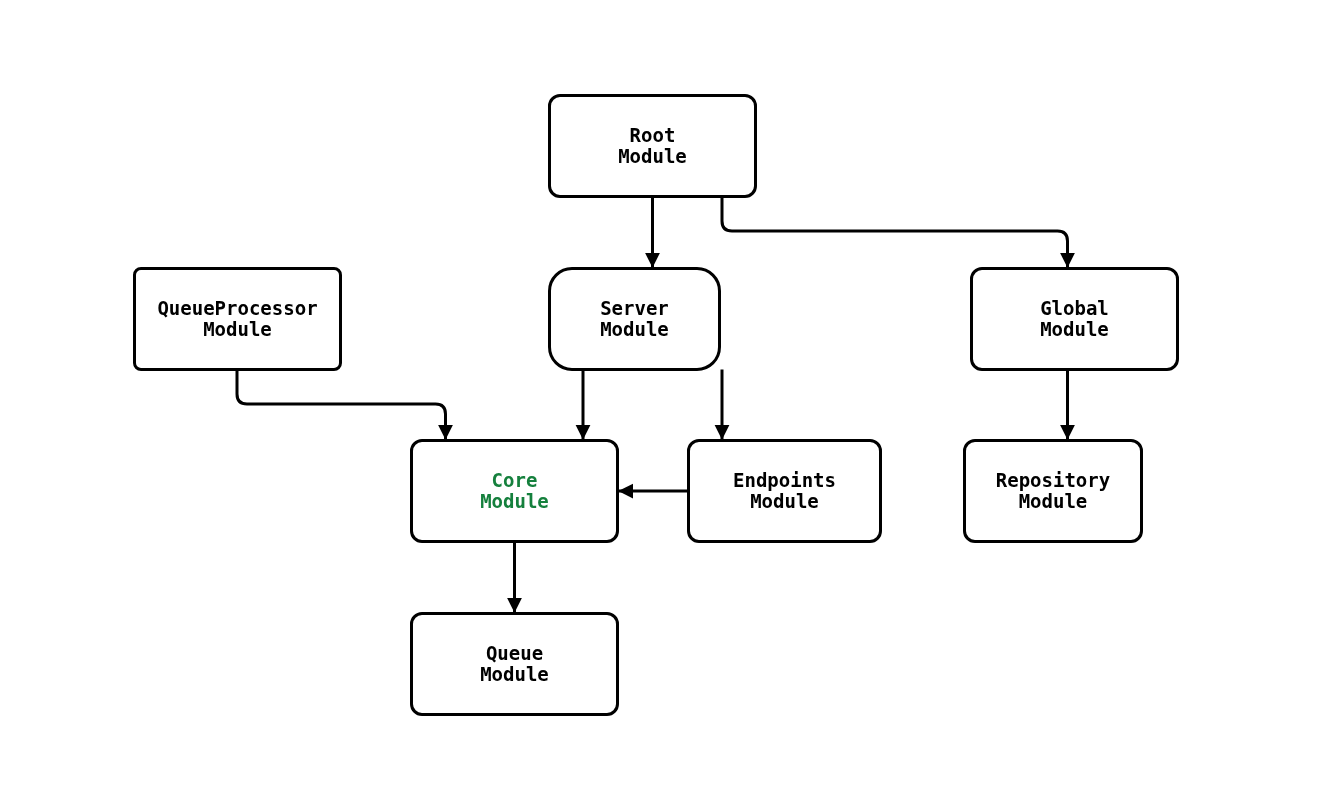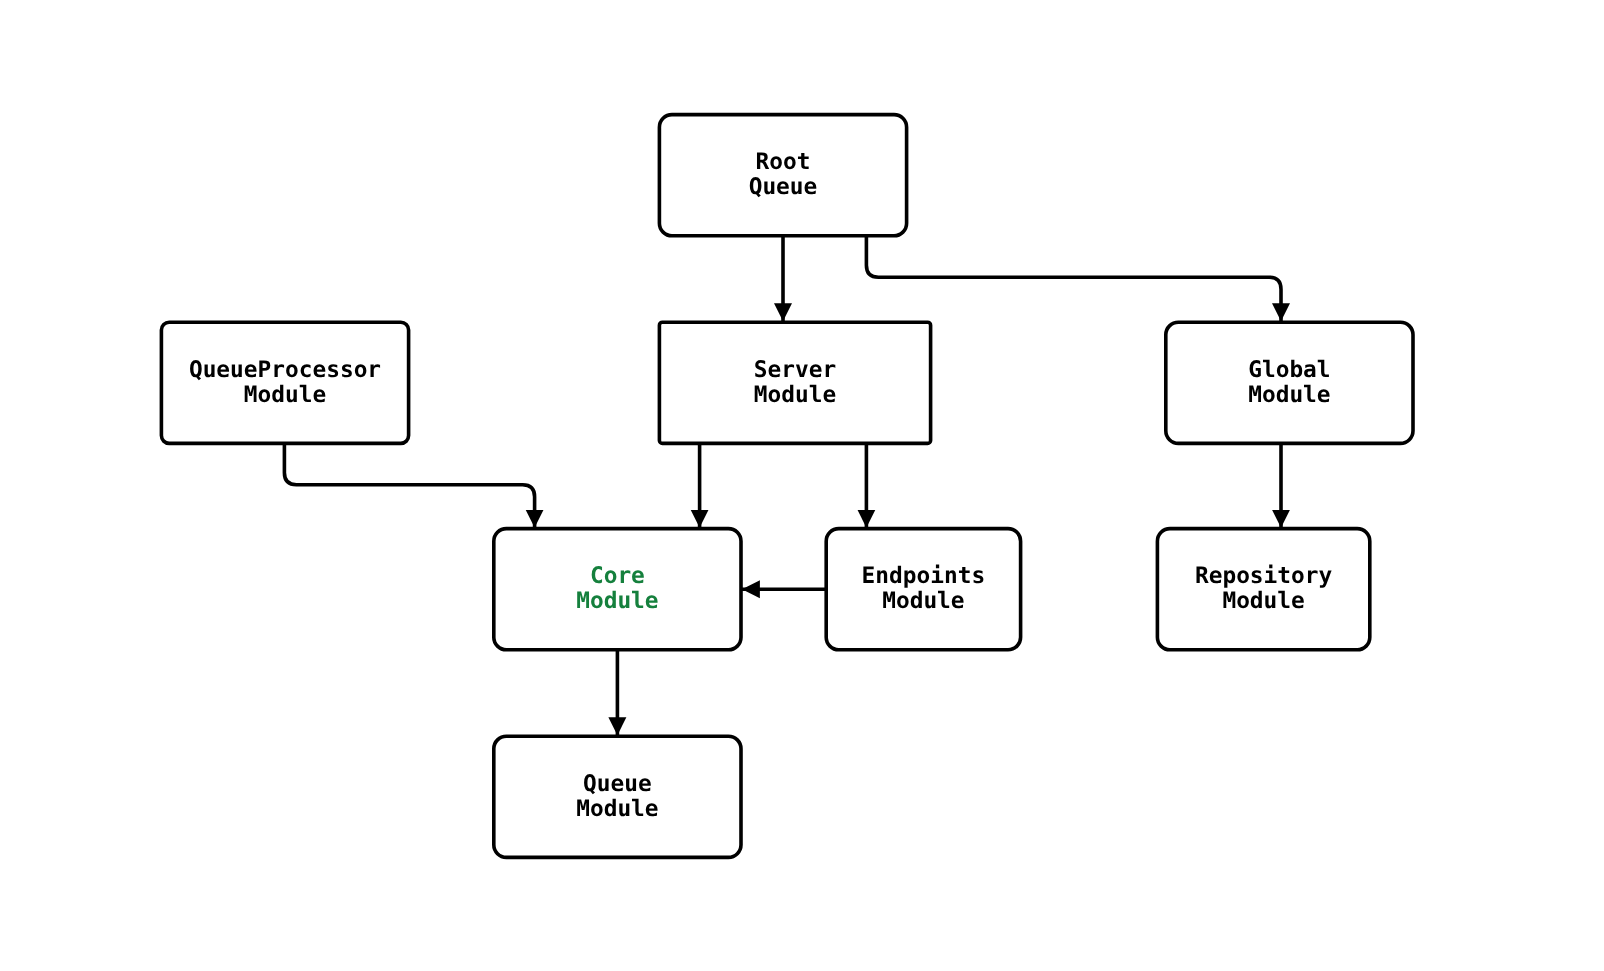--- a/index.html
+++ b/index.html
@@ -64,39 +64,39 @@
         <path class="edge-path" d="M583,371 L583,439" stroke="#000000" stroke-width="3" marker-end="url(#arrowhead)"></path>
         <path class="edge-path" d="M722,371 L722,439" stroke="#000000" stroke-width="3" marker-end="url(#arrowhead)"></path>
         <path class="edge-path" d="M687,491 L619,491" stroke="#000000" stroke-width="3" marker-end="url(#arrowhead)"></path>
         <path class="edge-path" d="M1067.5,371 L1067.5,439" stroke="#000000" stroke-width="3" marker-end="url(#arrowhead)"></path>
         <path class="edge-path" d="M514.5,543 L514.5,612" stroke="#000000" stroke-width="3" marker-end="url(#arrowhead)"></path>
       </g>
   </svg>
   <div id="nodes-layer">
       <div class="node" style="left: 548px; top: 94px; width: 209px; height: 104px; background: rgb(255, 255, 255); border-color: rgb(0, 0, 0); border-width: 3px; border-radius: 12px;">
         <span class="node-label" style="color: rgb(0, 0, 0);">Root
-Queue</span>
+Module</span>
       </div>
       <div class="node" style="left: 133px; top: 267px; width: 209px; height: 104px; background: rgb(255, 255, 255); border-color: rgb(0, 0, 0); border-width: 3px; border-radius: 8px;">
         <span class="node-label" style="color: rgb(0, 0, 0);">QueueProcessor
 Module</span>
       </div>
-      <div class="node" style="left: 548px; top: 267px; width: 229px; height: 104px; background: rgb(255, 255, 255); border-color: rgb(0, 0, 0); border-width: 3px; border-radius: 4px;">
+      <div class="node" style="left: 548px; top: 267px; width: 173px; height: 104px; background: rgb(255, 255, 255); border-color: rgb(0, 0, 0); border-width: 3px; border-radius: 24px;">
         <span class="node-label" style="color: rgb(0, 0, 0);">Server
 Module</span>
       </div>
       <div class="node" style="left: 970px; top: 267px; width: 209px; height: 104px; background: rgb(255, 255, 255); border-color: rgb(0, 0, 0); border-width: 3px; border-radius: 12px;">
         <span class="node-label" style="color: rgb(0, 0, 0);">Global
 Module</span>
       </div>
       <div class="node" style="left: 410px; top: 439px; width: 209px; height: 104px; background: rgb(255, 255, 255); border-color: rgb(0, 0, 0); border-width: 3px; border-radius: 12px;">
         <span class="node-label" style="color: #15803d;">Core
 Module</span>
       </div>
-      <div class="node" style="left: 687px; top: 439px; width: 165px; height: 104px; background: rgb(255, 255, 255); border-color: rgb(0, 0, 0); border-width: 3px; border-radius: 12px;">
+      <div class="node" style="left: 687px; top: 439px; width: 195px; height: 104px; background: rgb(255, 255, 255); border-color: rgb(0, 0, 0); border-width: 3px; border-radius: 12px;">
         <span class="node-label" style="color: rgb(0, 0, 0);">Endpoints
 Module</span>
       </div>
       <div class="node" style="left: 963px; top: 439px; width: 180px; height: 104px; background: rgb(255, 255, 255); border-color: rgb(0, 0, 0); border-width: 3px; border-radius: 12px;">
         <span class="node-label" style="color: rgb(0, 0, 0);">Repository
 Module</span>
       </div>
       <div class="node" style="left: 410px; top: 612px; width: 209px; height: 104px; background: rgb(255, 255, 255); border-color: rgb(0, 0, 0); border-width: 3px; border-radius: 12px;">
         <span class="node-label" style="color: rgb(0, 0, 0);">Queue
 Module</span>

